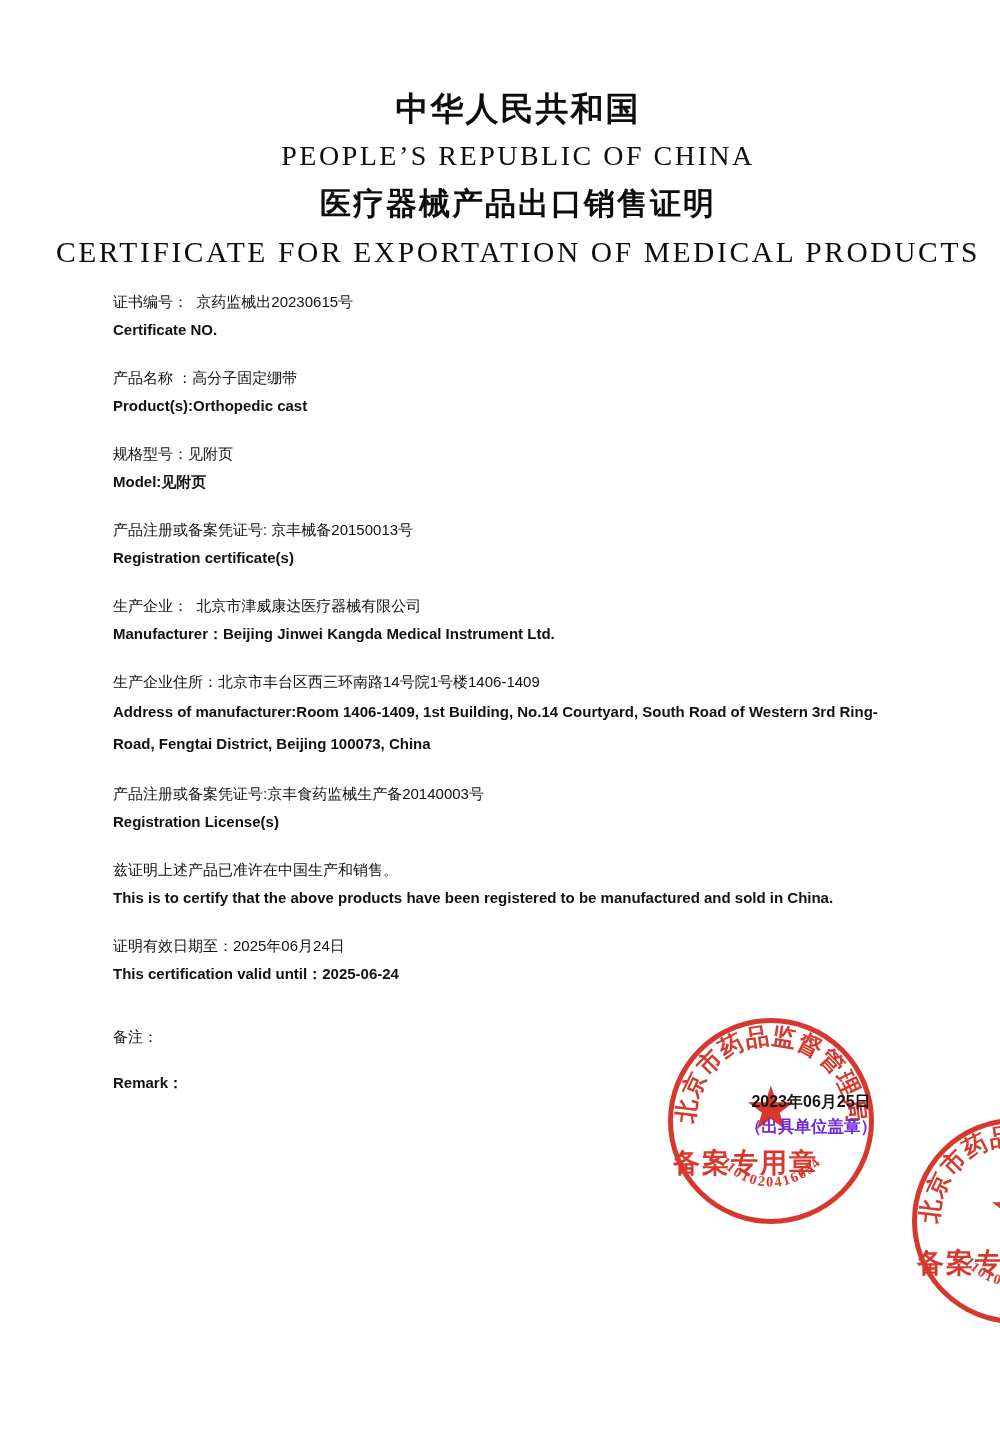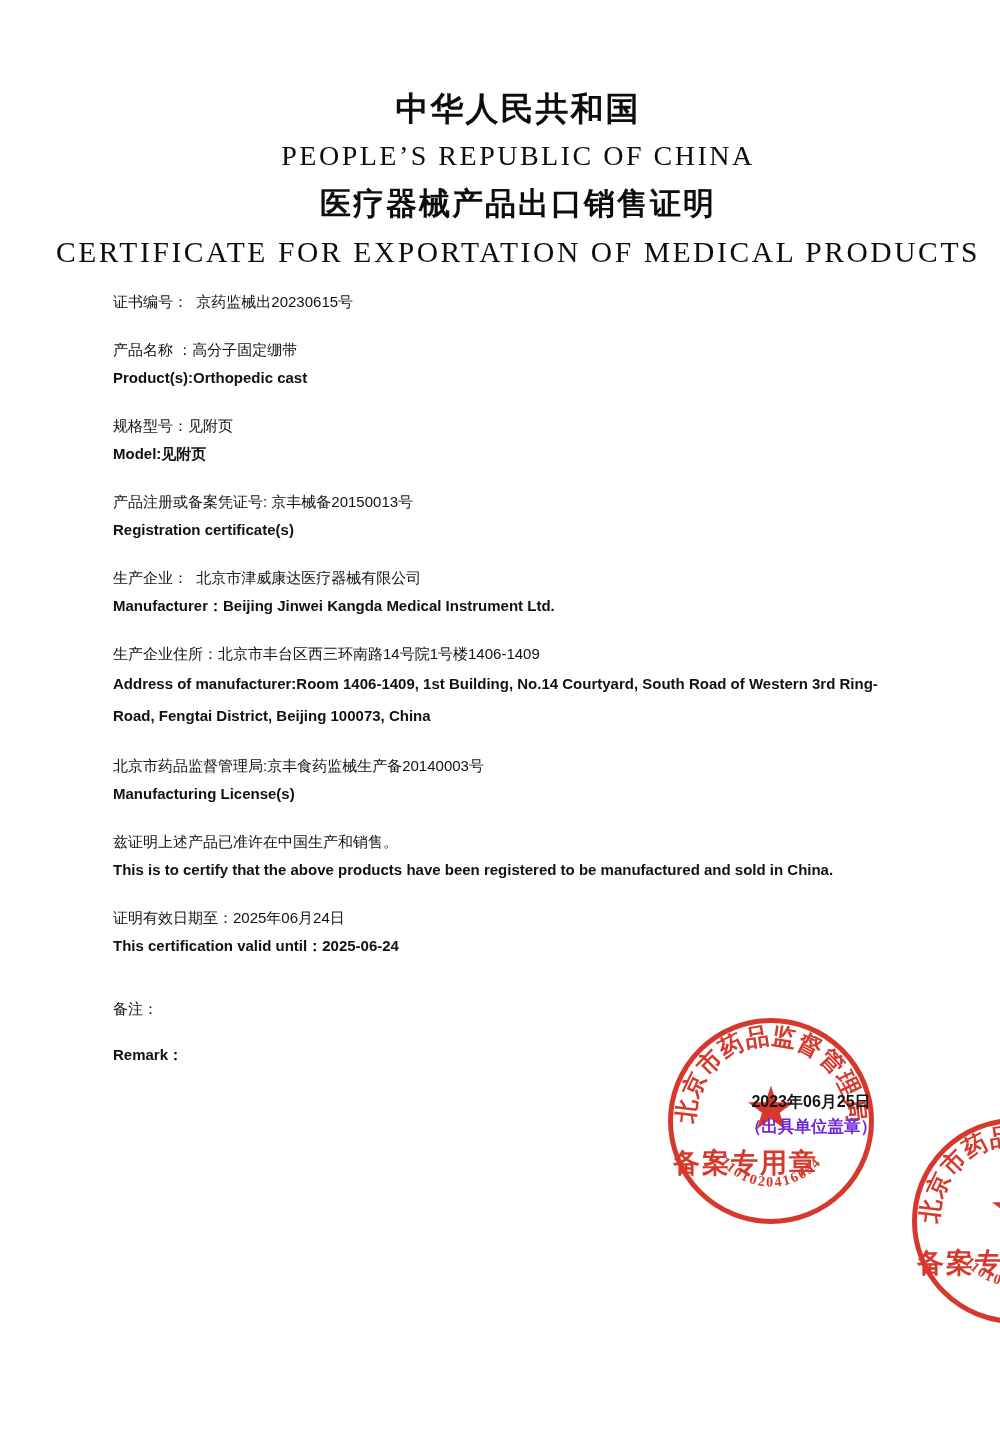--- a/index.html
+++ b/index.html
@@ -182,20 +182,21 @@
     <div class="title-cn-1">中华人民共和国</div>
     <div class="title-en-1">PEOPLE’S REPUBLIC OF CHINA</div>
     <div class="title-cn-2">医疗器械产品出口销售证明</div>
     <div class="title-en-2">CERTIFICATE FOR EXPORTATION OF MEDICAL PRODUCTS</div>
   </div>
 
   <div class="fields">
 
     <div class="field">
       <div class="line cn">证书编号：  京药监械出20230615号</div>
+      <div class="line en">Certificate NO.</div>
     </div>
 
     <div class="field">
       <div class="line cn">产品名称 ：高分子固定绷带</div>
       <div class="line en">Product(s):Orthopedic cast</div>
     </div>
 
     <div class="field">
       <div class="line cn">规格型号：见附页</div>
       <div class="line en">Model:见附页</div>
@@ -210,22 +211,22 @@
       <div class="line cn">生产企业：  北京市津威康达医疗器械有限公司</div>
       <div class="line en">Manufacturer：Beijing Jinwei Kangda Medical Instrument Ltd.</div>
     </div>
 
     <div class="field field-addr">
       <div class="line cn">生产企业住所：北京市丰台区西三环南路14号院1号楼1406-1409</div>
       <div class="line en">Address of manufacturer:Room 1406-1409, 1st Building, No.14 Courtyard, South Road of Western 3rd Ring-Road, Fengtai District, Beijing 100073, China</div>
     </div>
 
     <div class="field">
-      <div class="line cn">北京市药品监督管理局:京丰食药监械生产备20140003号</div>
-      <div class="line en">Manufacturing License(s)</div>
+      <div class="line cn">产品注册或备案凭证号:京丰食药监械生产备20140003号</div>
+      <div class="line en">Registration License(s)</div>
     </div>
 
     <div class="field">
       <div class="line cn">兹证明上述产品已准许在中国生产和销售。</div>
       <div class="line en">This is to certify that the above products have been registered to be manufactured and sold in China.</div>
     </div>
 
     <div class="field">
       <div class="line cn">证明有效日期至：2025年06月24日</div>
       <div class="line en">This certification valid until：2025-06-24</div>

